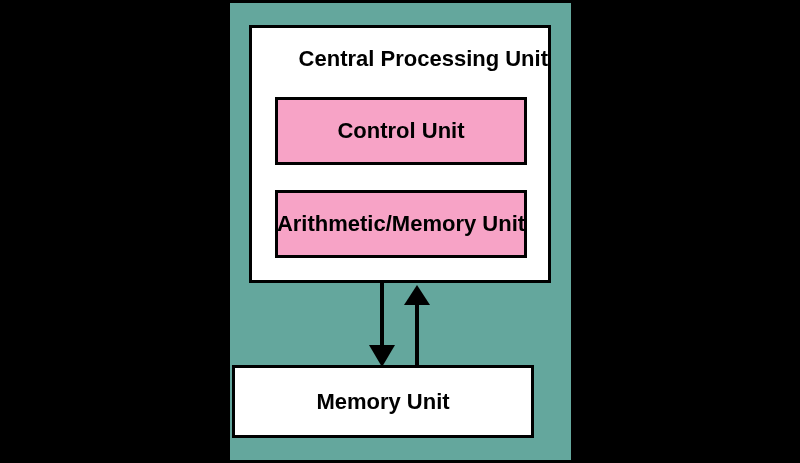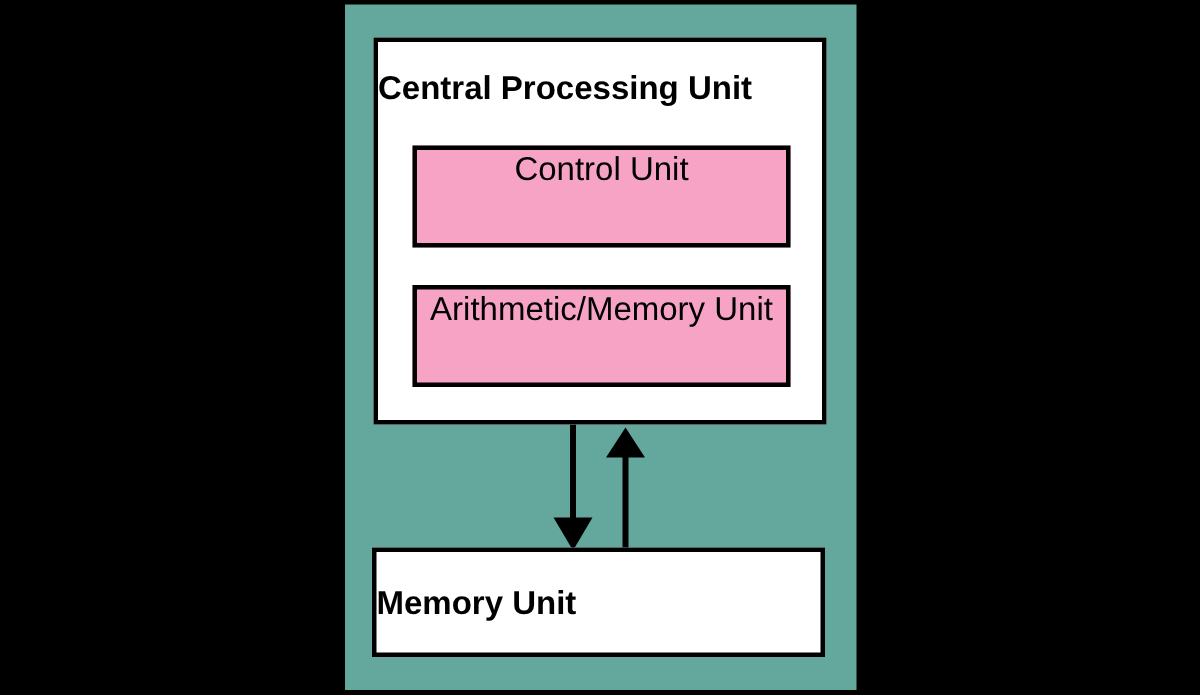--- a/index.html
+++ b/index.html
@@ -31,58 +31,60 @@
     width: 296px;
     height: 252px;
     background: var(--box-white, #ffffff);
     border: 3px solid var(--border, #000000);
   }
   .cpu-title {
     position: absolute;
     top: 17px;
     left: 0;
     right: 0;
-    text-align: left;
+    text-align: right;
     font-weight: bold;
     font-size: 22px;
     line-height: 28px;
     white-space: nowrap;
   }
   .inner-box {
     position: absolute;
     left: 23px;
     width: 246px;
     height: 62px;
     background: var(--box-pink, #f7a3c6);
     border: 3px solid var(--border, #000000);
     display: flex;
+    align-items: center;
     justify-content: center;
-    font-weight: normal;
+    font-weight: bold;
     font-size: 22px;
     white-space: nowrap;
   }
   .control-box { top: 69px; }
   .alu-box { top: 162px; }
   .arrows {
     position: absolute;
     left: 130px;
     top: 280px;
     width: 80px;
     height: 86px;
   }
   .memory-box {
     position: absolute;
-    left: 18px;
+    left: 2px;
     top: 362px;
     width: 296px;
     height: 67px;
     background: var(--box-white, #ffffff);
     border: 3px solid var(--border, #000000);
     display: flex;
     align-items: center;
+    justify-content: center;
     font-weight: bold;
     font-size: 22px;
     white-space: nowrap;
   }
 </style>
 </head>
 <body>
 
 <div class="stage">
   <div class="panel">

